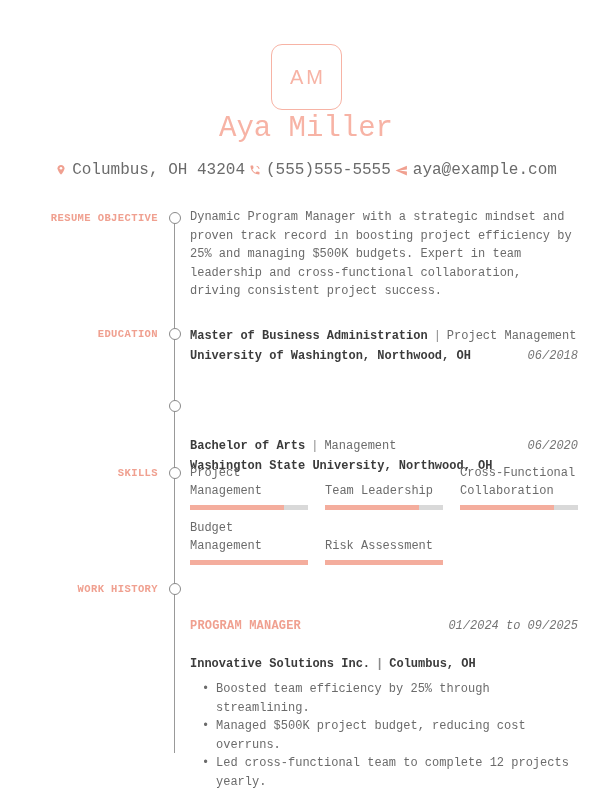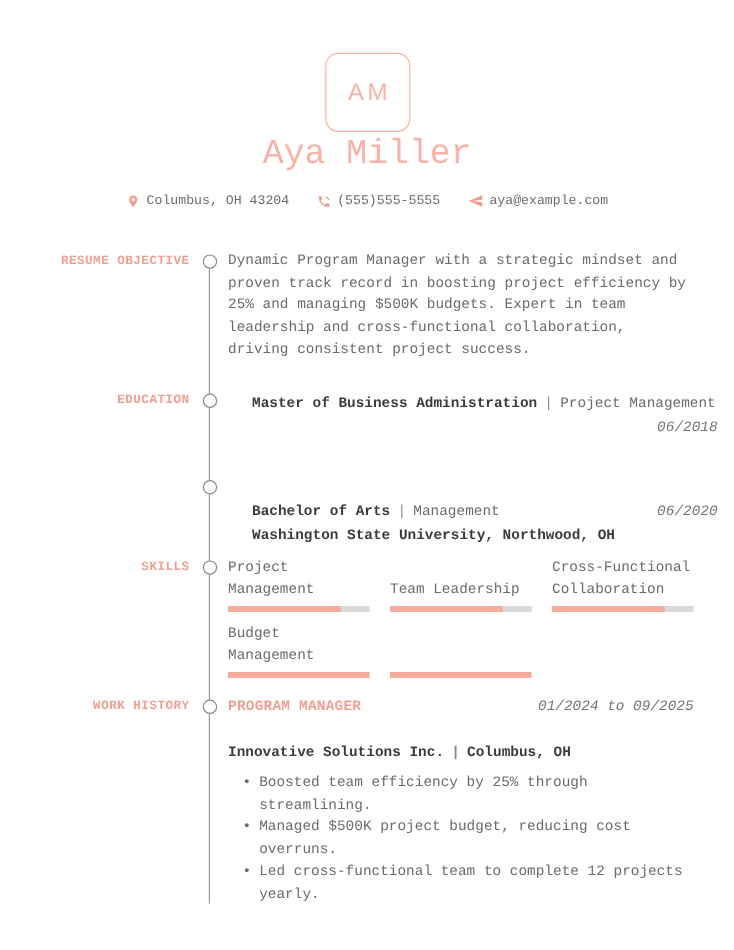--- a/index.html
+++ b/index.html
@@ -8,33 +8,33 @@
     --bar-fill:#f4ad9d;
     --bar-bg:#d9d9d9;
     --gray:#6b6b6b;
     --dark:#3b3b3b;
     --line:#999;
   }
   *{margin:0;padding:0;box-sizing:border-box;}
   html,body{background:#fff;}
   body{width:612px;height:792px;position:relative;overflow:hidden;
        font-family:"Liberation Mono",monospace;color:var(--gray);}
-  .page{position:absolute;inset:0;background:#fff;padding-left:20px;}
+  .page{position:absolute;inset:0;background:#fff;}
 
   
   .monogram{position:absolute;left:271px;top:44px;width:71px;height:66px;
     border:1.5px solid var(--accent-soft);border-radius:11px;
     display:flex;align-items:center;justify-content:center;
     font-family:"Liberation Sans",sans-serif;font-size:20px;letter-spacing:3px;
     padding-left:3px;color:var(--accent-soft);}
   .name{position:absolute;left:0;top:109px;width:612px;text-align:center;
     font-size:29px;line-height:40px;color:var(--accent-soft);font-weight:normal;}
   .contact-row{position:absolute;left:0;top:161px;width:612px;
-    display:flex;justify-content:center;align-items:center;gap:23px;
-    font-size:11px;color:var(--gray);}
+    display:flex;justify-content:center;align-items:center;gap:4px;
+    font-size:16px;color:var(--gray);}
   .contact-item{display:flex;align-items:center;gap:5px;}
   .contact-item svg{flex:0 0 auto;display:block;}
 
   
   .tl-line{position:absolute;left:174px;top:218px;width:1px;height:535px;background:var(--line);}
   .tl-dot{position:absolute;left:169px;width:12px;height:12px;border-radius:50%;
     background:#fff;border:1px solid #8a8a8a;z-index:2;}
 
   
   .sec-label{position:absolute;right:454px;white-space:nowrap;
@@ -52,21 +52,21 @@
   .edu-date{position:absolute;right:0;font-style:italic;color:#757575;}
   .edu-school{color:var(--dark);font-weight:bold;}
 
   .skills-grid{display:grid;grid-template-columns:118px 118px 118px;
     column-gap:17px;row-gap:9px;}
   .skill-cell{display:flex;flex-direction:column;justify-content:flex-end;}
   .skill-name{line-height:18px;color:var(--gray);}
   .skill-bar{height:5px;background:var(--bar-bg);margin-top:5px;}
   .skill-bar-fill{height:5px;background:var(--bar-fill);}
 
-  .job-titlerow{display:flex;justify-content:space-between;line-height:18px;}
+  .job-titlerow{display:flex;justify-content:space-between;line-height:18px;margin-top:37px;}
   .job-title{color:var(--accent);font-weight:bold;letter-spacing:.2px;}
   .job-dates{font-style:italic;color:#757575;}
   .job-company{margin-top:20px;line-height:18px;color:var(--dark);font-weight:bold;}
   .job-bullets{list-style:none;margin-top:7px;}
   .job-bullets li{position:relative;padding-left:26px;line-height:18.5px;color:var(--gray);}
   .job-bullets li::before{content:"\2022";position:absolute;left:12px;color:#6b6b6b;}
 </style>
 </head>
 <body>
 
@@ -119,20 +119,21 @@
   <div class="sec-label" style="top:211px">RESUME OBJECTIVE</div>
   <div class="sec-label" style="top:327px">EDUCATION</div>
   <div class="sec-label" style="top:466px">SKILLS</div>
   <div class="sec-label" style="top:582px">WORK HISTORY</div>
 
   <div class="content objective" style="top:208px">Dynamic Program Manager with a strategic mindset and proven track record in boosting project efficiency by 25% and managing $500K budgets. Expert in team leadership and cross-functional collaboration, driving consistent project success.</div>
 
   <div class="content edu-entry" style="top:326px">
     <div><span class="edu-degree">Master of Business Administration</span><span class="sep">|</span><span class="edu-field">Project Management</span></div>
     <span class="edu-date" style="top:20px">06/2018</span>
+    <div class="edu-school">University of Washington, Northwood, OH</div>
   </div>
 
   <div class="content edu-entry" style="top:396px">
     <div><span class="edu-degree">Bachelor of Arts</span><span class="sep">|</span><span class="edu-field">Management</span></div>
     <span class="edu-date" style="top:0">06/2020</span>
     <div class="edu-school">Washington State University, Northwood, OH</div>
   </div>
 
   <div class="content skills-grid" style="top:464px">
     <div class="skill-cell">
@@ -153,20 +154,21 @@
           <div class="skill-bar-fill" style="width: 80%;"></div>
         </div>
     </div>
     <div class="skill-cell">
       <div class="skill-name">Budget Management</div>
       <div class="skill-bar">
           <div class="skill-bar-fill" style="width: 100%;"></div>
         </div>
     </div>
     <div class="skill-cell">
+      <div class="skill-name">Risk Assessment</div>
       <div class="skill-bar">
           <div class="skill-bar-fill" style="width: 100%;"></div>
         </div>
     </div>
     <div class="skill-cell"></div>
   </div>
 
   <div class="content" style="top:580px">
     <div class="job-titlerow">
       <span class="job-title">PROGRAM MANAGER</span>

